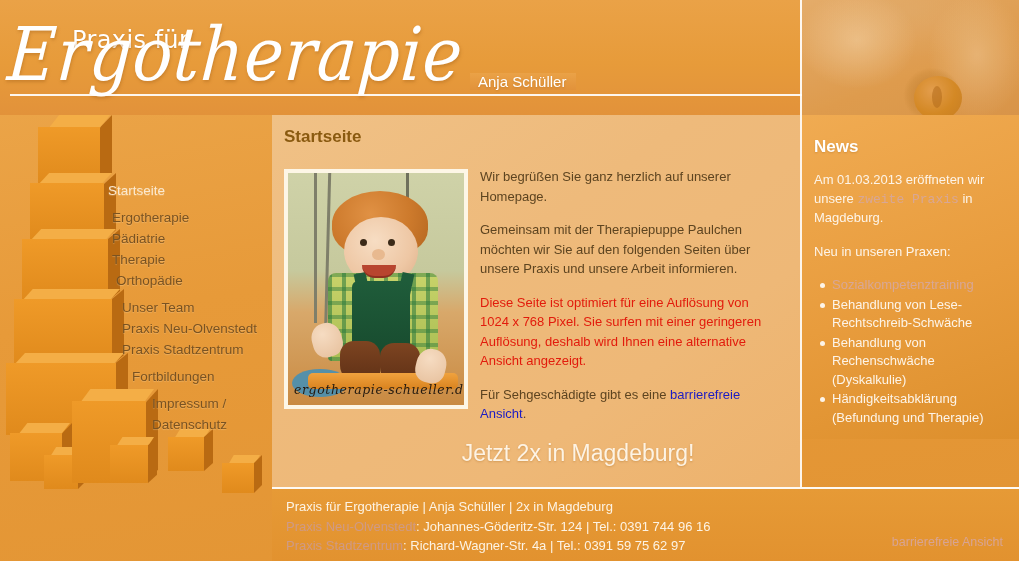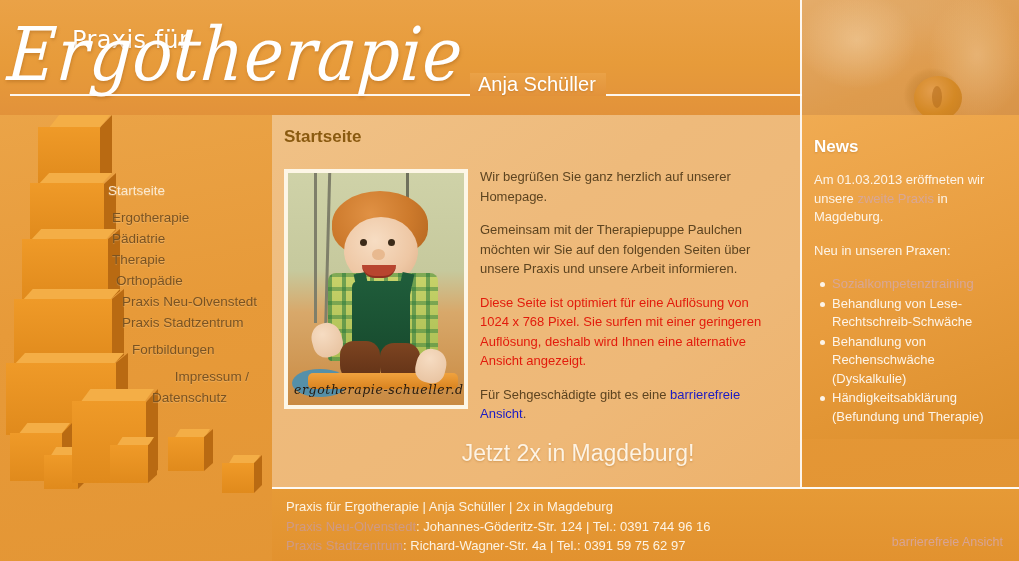--- a/index.html
+++ b/index.html
@@ -54,21 +54,21 @@
   }
   .hdr-rule {
     position: absolute;
     left: 10px; top: 94px;
     width: 1010px; height: 2px;
     background: rgba(255,255,255,.92);
   }
   .hdr-name {
     position: absolute;
     left: 470px; top: 73px;
-    font-size: 20px;
+    font-size: 15px;
     color: #ffffff;
     background: linear-gradient(180deg,#eaa247,#e2923a);
     padding: 0 10px 0 8px;
     z-index: 3;
     text-shadow: 0 1px 2px rgba(150,90,20,.30);
   }
   .hdr-vrule {
     position: absolute;
     left: 800px; top: 0;
     width: 2px; height: 115px;
@@ -274,21 +274,21 @@
   }
   #news .nbody {
     position: absolute;
     left: 12px; top: 56px;
     width: 192px;
     font-size: 13px;
     line-height: 18.5px;
     color: #fdf4e8;
   }
   #news .nbody p { margin: 0 0 15px 0; }
-  #news a.nlink { color: #d8a796; text-decoration: none; }
+  #news a.nlink { color: #d8a796; text-decoration: none; font-family: Liberation Mono, monospace; }
   #news ul { margin: 0; padding: 0 0 0 18px; list-style: none; }
   #news li { position: relative; margin-bottom: 1px; }
   #news li:before {
     content: "";
     position: absolute;
     left: -12px; top: 7px;
     width: 5px; height: 5px;
     border-radius: 50%;
     background: #fdf4e8;
   }
@@ -401,24 +401,25 @@
       <div class="face-front" style="left:0; top:0; width:32px; height:30px;"></div>
     </div>
   </div>
 
   <div id="navlist">
     <div class="nav-item active" style="margin-left:108px; margin-top:65px;">Startseite</div>
     <div class="nav-item" style="margin-left:112px; margin-top:6px;">Ergotherapie</div>
     <div class="nav-item" style="margin-left:112px;">Pädiatrie</div>
     <div class="nav-item" style="margin-left:112px;">Therapie</div>
     <div class="nav-item" style="margin-left:116px;">Orthopädie</div>
+    <div class="nav-item" style="margin-left:122px; margin-top:6px;">Unser Team</div>
     <div class="nav-item" style="margin-left:122px;">Praxis Neu-Olvenstedt</div>
     <div class="nav-item" style="margin-left:122px;">Praxis Stadtzentrum</div>
     <div class="nav-item" style="margin-left:132px; margin-top:6px;">Fortbildungen</div>
-    <div class="nav-item" style="margin-left:152px; margin-top:6px;text-align:center;">Impressum /</div>
+    <div class="nav-item" style="margin-left:152px; margin-top:6px;">Impressum /</div>
     <div class="nav-item" style="margin-left:152px;">Datenschutz</div>
   </div>
 
   <div id="content">
     <div id="page-title">Startseite</div>
 
     <div id="puppet">
       <div class="pframe">
         <div class="rope r1"></div>
         <div class="rope r2"></div>

